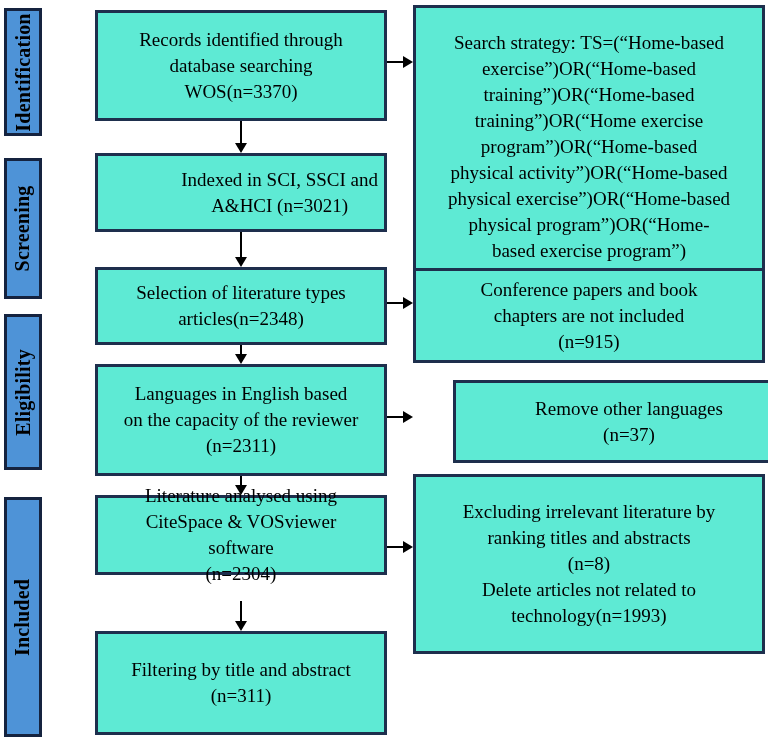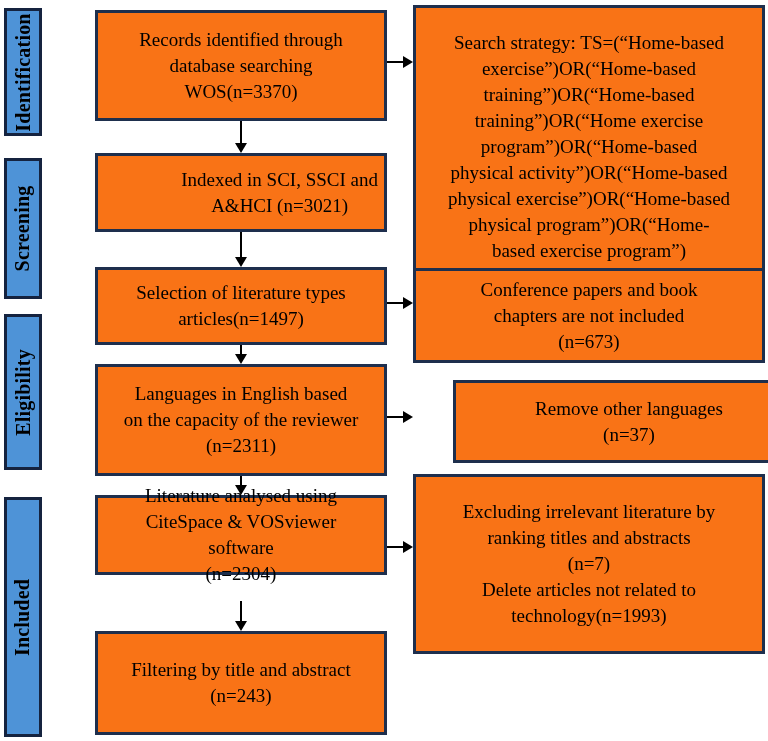--- a/index.html
+++ b/index.html
@@ -32,21 +32,21 @@
     transform: rotate(-90deg);
     white-space: nowrap;
     font-weight: bold;
     font-size: 20px;
     letter-spacing: 0.2px;
   }
   
   .fbox {
     position: absolute;
     box-sizing: border-box;
-    background: #f97316;
+    background: #5eead4;
     border: 3px solid var(--box_border, #1e2f4d);
     display: flex;
     align-items: center;
     justify-content: center;
     text-align: center;
   }
   .fbox .box-text {
     white-space: pre-line;
     font-size: 19px;
     line-height: 26px;
@@ -108,62 +108,62 @@
     <div class="box-text">Records identified through
 database searching
 WOS(n=3370)</div>
   </div>
   <div class="fbox main-col" style="top:153px; height:79px;justify-content:flex-end;">
     <div class="box-text">Indexed in SCI, SSCI and
 A&amp;HCI (n=3021)</div>
   </div>
   <div class="fbox main-col" style="top:267px; height:78px;">
     <div class="box-text">Selection of literature types
-articles(n=1497)</div>
+articles(n=2348)</div>
   </div>
   <div class="fbox main-col" style="top:364px; height:112px;">
     <div class="box-text">Languages in English based
 on the capacity of the reviewer
 (n=2311)</div>
   </div>
   <div class="fbox main-col" style="top:495px; height:80px;align-items:center;">
     <div class="box-text">Literature analysed using
 CiteSpace &amp; VOSviewer
 software
 (n=2304)</div>
   </div>
   <div class="fbox main-col" style="top:631px; height:104px;">
     <div class="box-text">Filtering by title and abstract
-(n=243)</div>
+(n=311)</div>
   </div>
 
   <div class="fbox side-col" style="top:5px; height:283px;">
     <div class="box-text">Search strategy: TS=(“Home-based
 exercise”)OR(“Home-based
 training”)OR(“Home-based
 training”)OR(“Home exercise
 program”)OR(“Home-based
 physical activity”)OR(“Home-based
 physical exercise”)OR(“Home-based
 physical program”)OR(“Home-
 based exercise program”)</div>
   </div>
   <div class="fbox side-col" style="top:268px; height:95px;">
     <div class="box-text">Conference papers and book
 chapters are not included
-(n=673)</div>
+(n=915)</div>
   </div>
   <div class="fbox side-col" style="top:380px; height:83px;margin-left:40px;">
     <div class="box-text">Remove other languages
 (n=37)</div>
   </div>
   <div class="fbox side-col" style="top:474px; height:180px;">
     <div class="box-text">Excluding irrelevant literature by
 ranking titles and abstracts
-(n=7)
+(n=8)
 Delete articles not related to
 technology(n=1993)</div>
   </div>
 
   <div class="arrow-v" style="left:240px; top:121px; height:30px;"></div>
   <div class="arrow-v" style="left:240px; top:232px; height:33px;"></div>
   <div class="arrow-v" style="left:240px; top:345px; height:17px;"></div>
   <div class="arrow-v" style="left:240px; top:476px; height:17px;"></div>
   <div class="arrow-v" style="left:240px; top:601px; height:28px;"></div>
 

